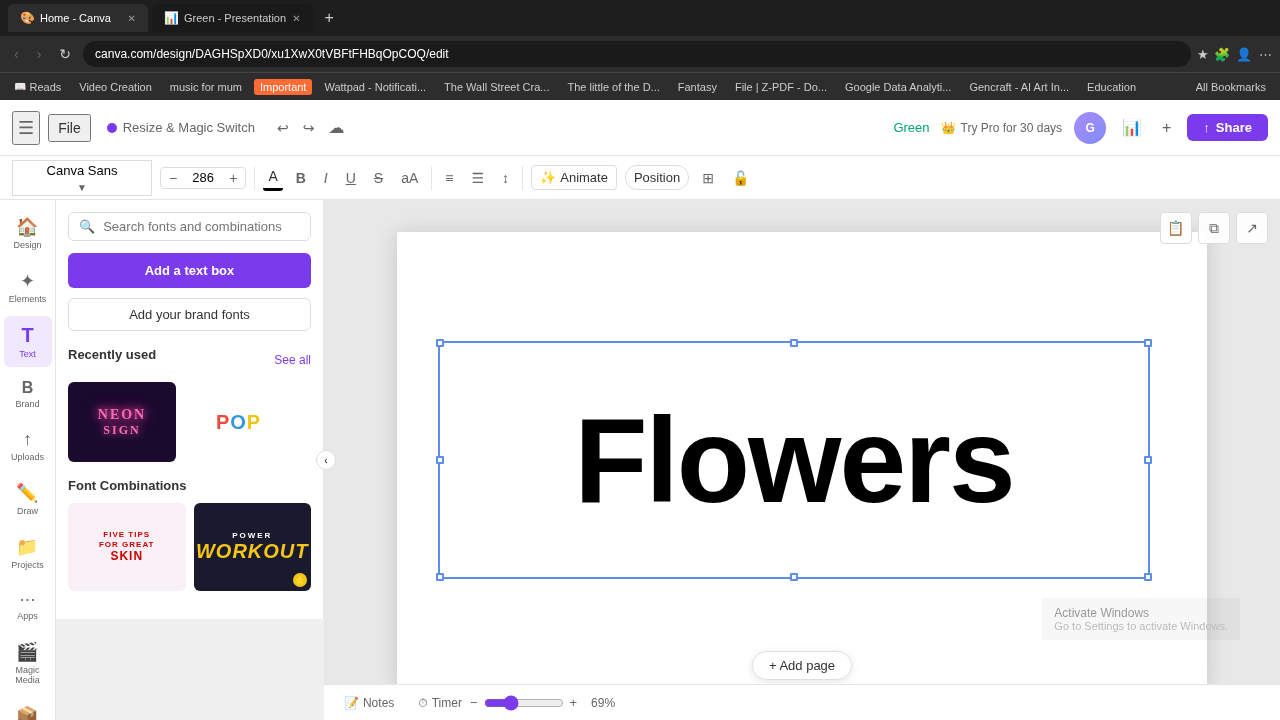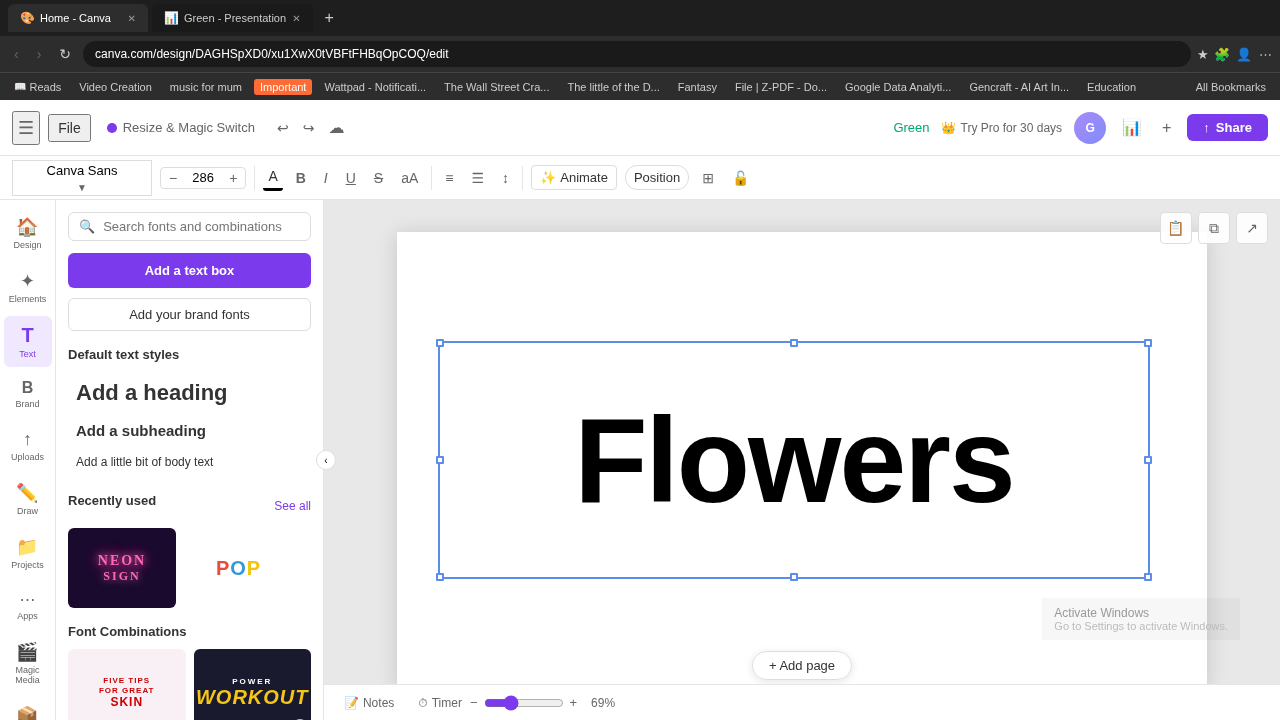--- a/index.html
+++ b/index.html
@@ -302,26 +302,20 @@
         <input class="search-input" type="text" placeholder="Search fonts and combinations" style="">
       </div>
 
       
       <button class="add-text-btn">Add a text box</button>
 
       
       <button class="brand-fonts-btn">Add your brand fonts</button>
 
       
-      <div class="default-text-section">
-        <div class="section-title">Default text styles</div>
-        <div class="default-heading">Add a heading</div>
-        <div class="default-subheading">Add a subheading</div>
-        <div class="default-body">Add a little bit of body text</div>
-      </div>
 
       
       <div class="recently-used-header">
         <span class="section-title">Recently used</span>
         <span class="see-all-link">See all</span>
       </div>
 
       
       <div class="font-thumbnails">
 

